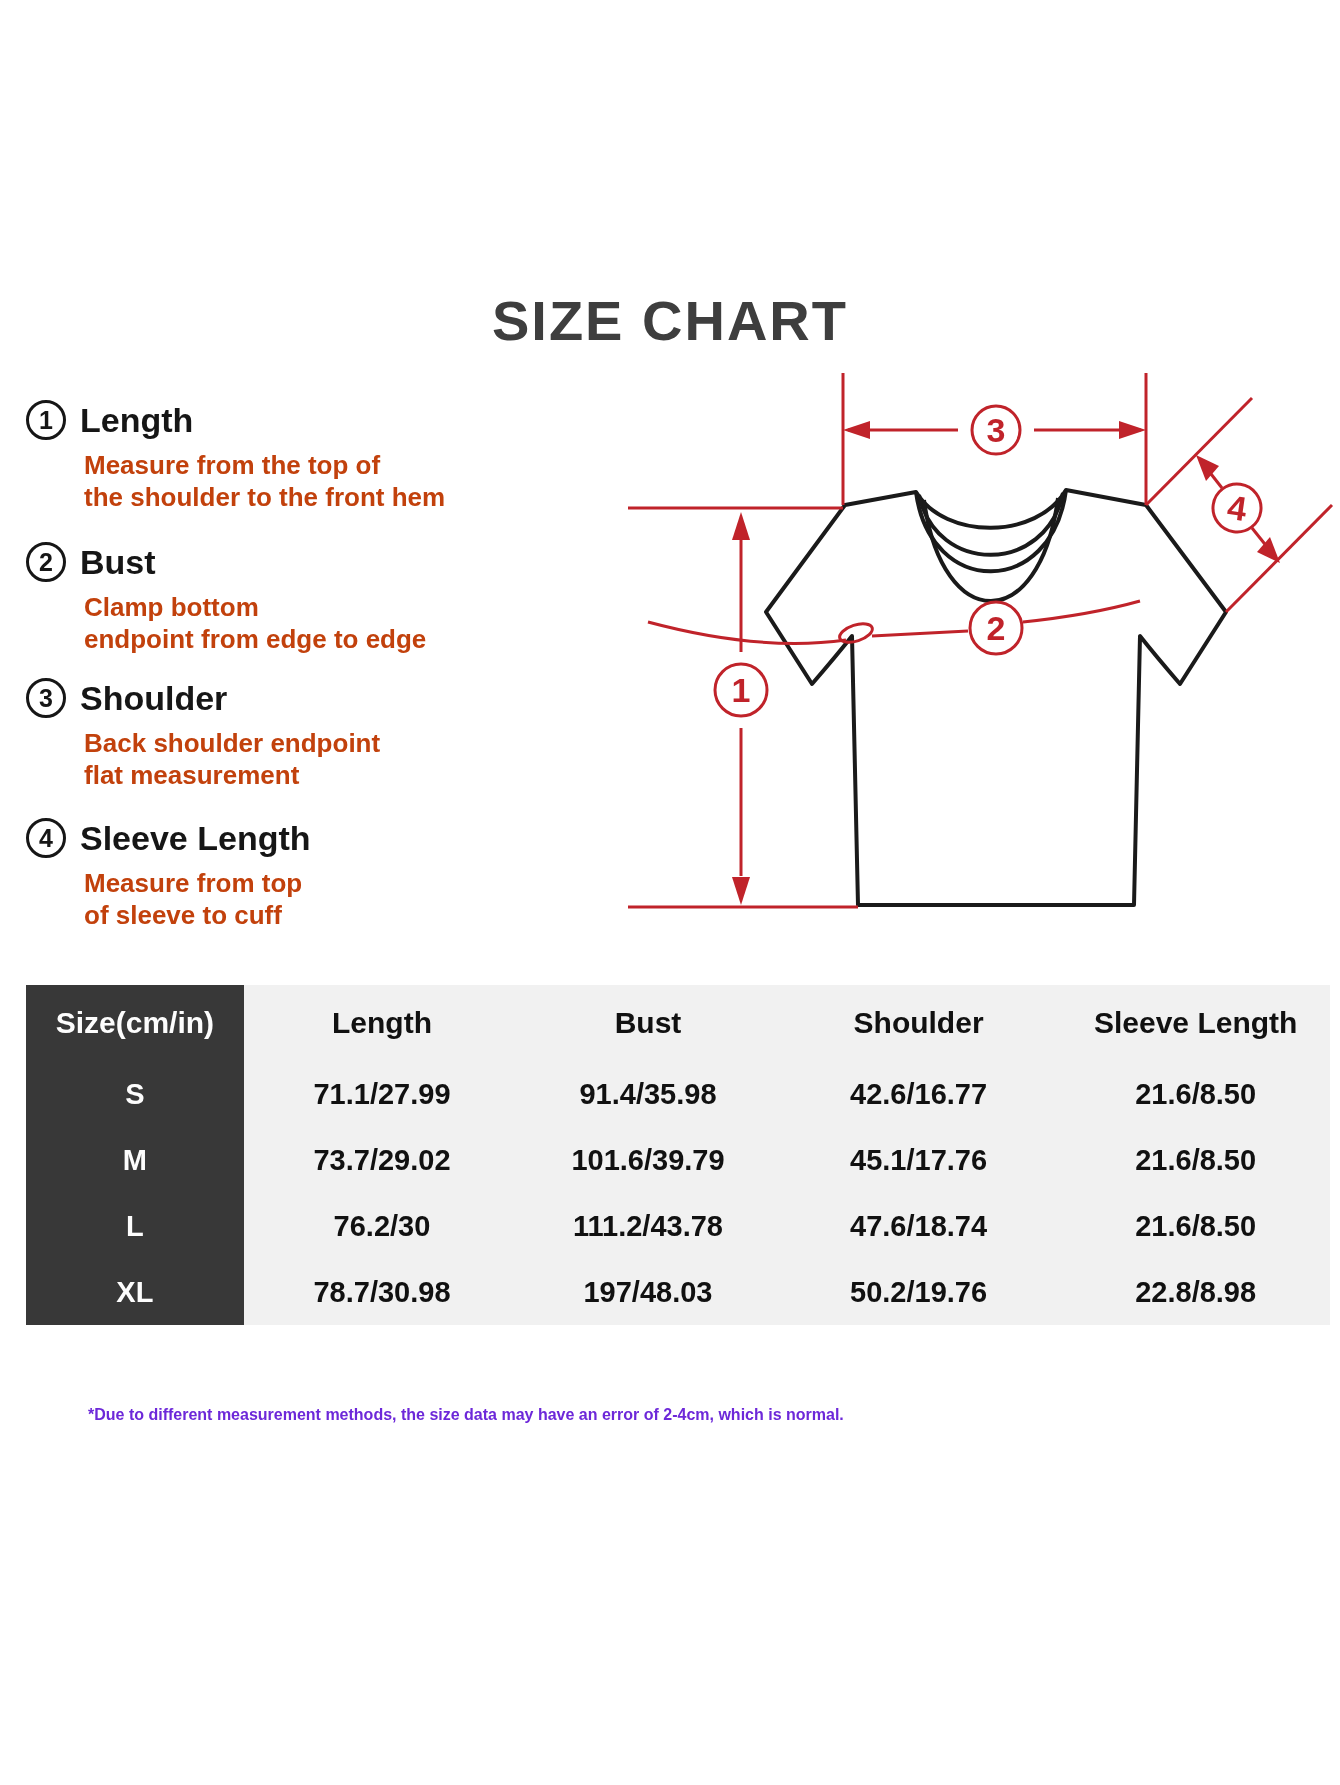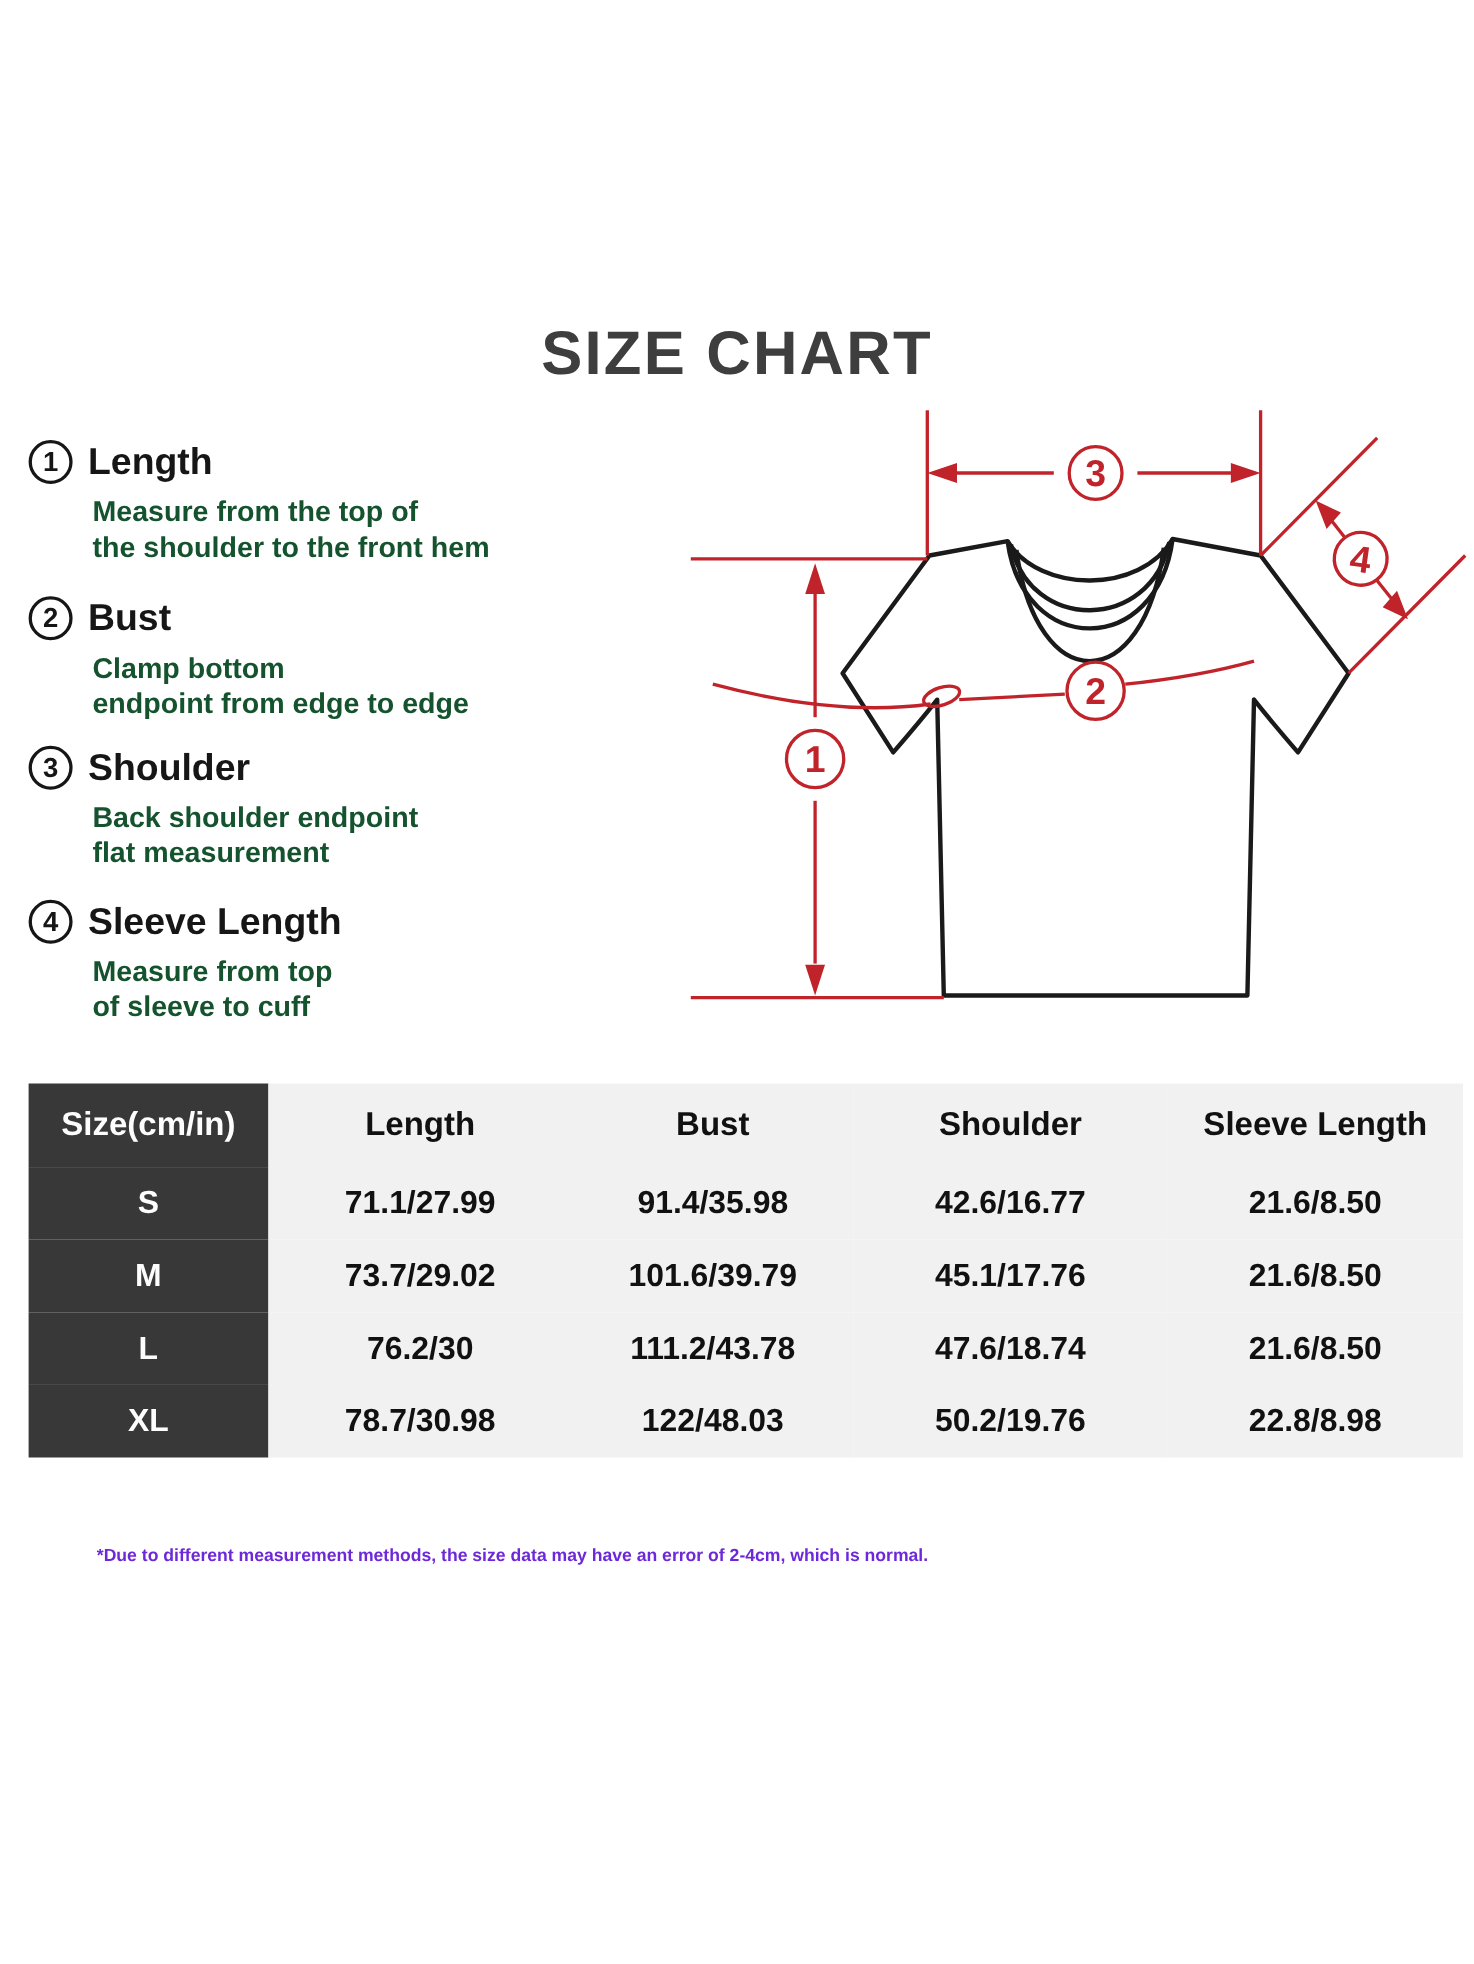--- a/index.html
+++ b/index.html
@@ -25,21 +25,21 @@
   .numcircle{
     width:40px;height:40px;flex:0 0 40px;
     border:3.5px solid #161616;border-radius:50%;
     display:flex;align-items:center;justify-content:center;
     font-size:25px;font-weight:800;color:#161616;
     box-sizing:border-box;
   }
   .legend-item .heading{font-size:34px;font-weight:800;color:#161616;}
   .legend-item .desc{
     margin-left:58px;margin-top:10px;
-    font-size:26px;font-weight:700;line-height:1.22;color:#14532d;
+    font-size:26px;font-weight:700;line-height:1.22;color:#c2410c;
   }
   
   .diagram{position:absolute;left:0;top:0;width:1340px;height:975px;}
   
   .size-table{
     position:absolute;left:26px;top:985px;width:1304px;
     display:flex;flex-direction:column;
   }
   .trow{display:flex;height:66px;}
   .trow.thead{height:76px;}
@@ -210,21 +210,21 @@
       <div class="tcell c0">L</div>
       <div class="tcell c1">76.2/30</div>
       <div class="tcell c2">111.2/43.78</div>
       <div class="tcell c3">47.6/18.74</div>
       <div class="tcell c4">21.6/8.50</div>
     </div>
 
     <div class="trow">
       <div class="tcell c0">XL</div>
       <div class="tcell c1">78.7/30.98</div>
-      <div class="tcell c2">122/48.03</div>
+      <div class="tcell c2">197/48.03</div>
       <div class="tcell c3">50.2/19.76</div>
       <div class="tcell c4">22.8/8.98</div>
     </div>
 
   </div>
 
   <div class="footnote">*Due to different measurement methods, the size data may have an error of 2-4cm, which is normal.</div>
 
 </div>
 

